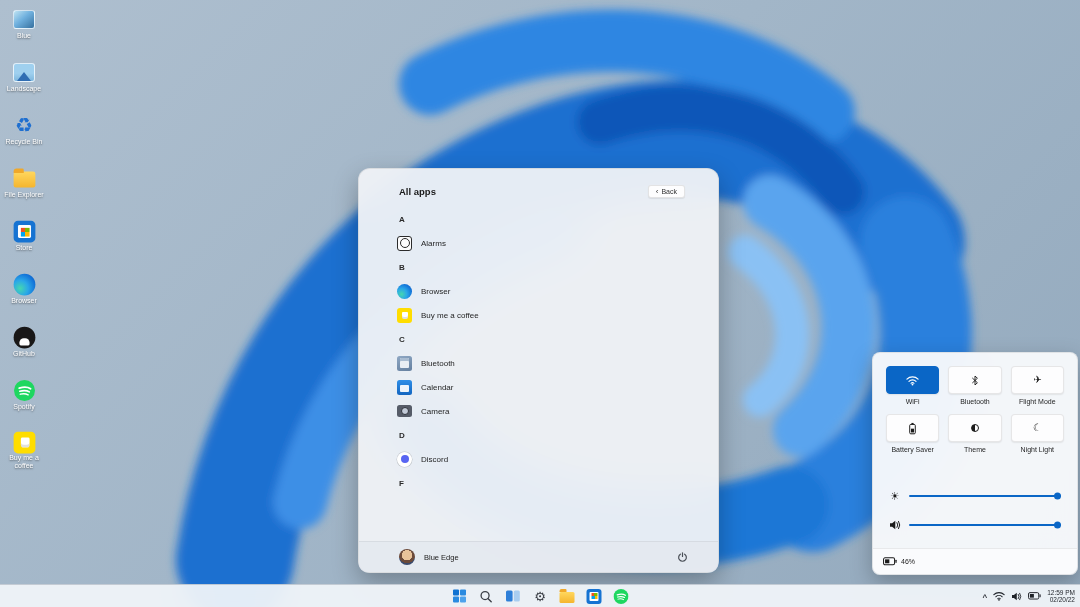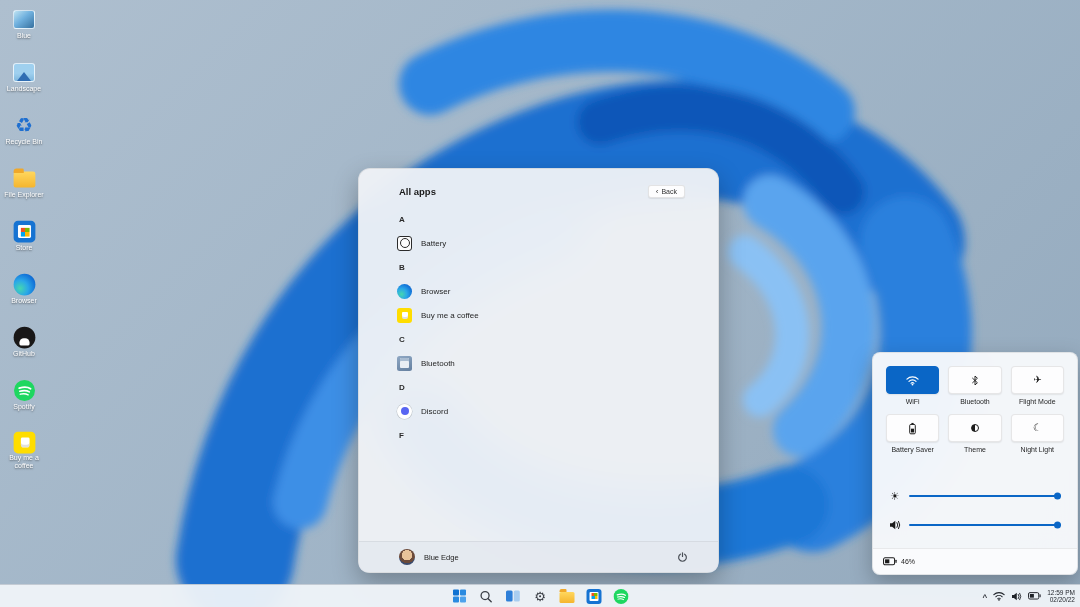--- a/index.html
+++ b/index.html
@@ -240,21 +240,21 @@
   <div class="sm-back">
     <span class="chev">‹</span>
     <span>Back</span>
   </div>
 
   <div class="sm-list">
     <div class="sm-row sm-letter">A</div>
 
     <div class="sm-row sm-app">
       <span class="ic ic-alarms"></span>
-      <span class="sm-app-name">Battery</span>
+      <span class="sm-app-name">Alarms</span>
     </div>
 
     <div class="sm-row sm-letter">B</div>
 
     <div class="sm-row sm-app">
       <span class="ic ic-edge"></span>
       <span class="sm-app-name">Browser</span>
     </div>
 
     <div class="sm-row sm-app">
@@ -262,21 +262,29 @@
       <span class="sm-app-name">Buy me a coffee</span>
     </div>
 
     <div class="sm-row sm-letter">C</div>
 
     <div class="sm-row sm-app">
       <span class="ic ic-calculator"></span>
       <span class="sm-app-name">Bluetooth</span>
     </div>
 
-
+    <div class="sm-row sm-app">
+      <span class="ic ic-calendar"></span>
+      <span class="sm-app-name">Calendar</span>
+    </div>
+
+    <div class="sm-row sm-app">
+      <span class="ic ic-camera"></span>
+      <span class="sm-app-name">Camera</span>
+    </div>
 
 
     <div class="sm-row sm-letter">D</div>
 
     <div class="sm-row sm-app">
       <span class="ic ic-discord"></span>
       <span class="sm-app-name">Discord</span>
     </div>
 
     <div class="sm-row sm-letter">F</div>

